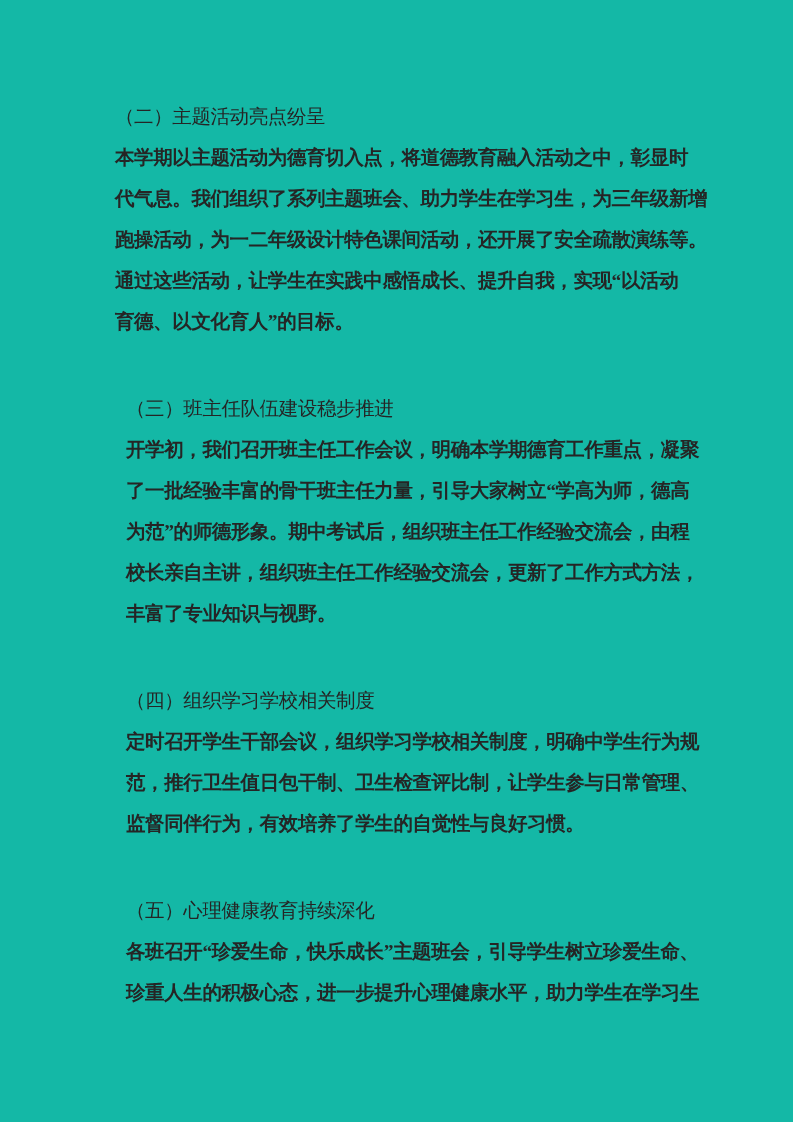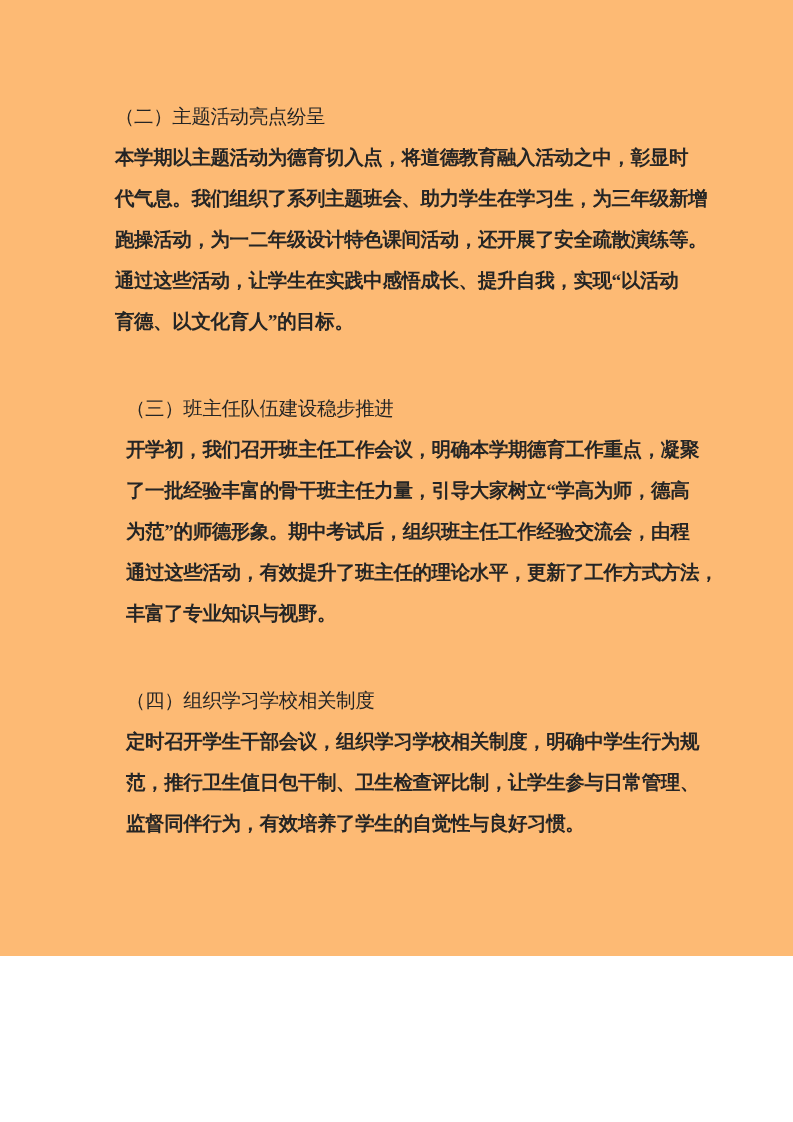--- a/index.html
+++ b/index.html
@@ -3,22 +3,22 @@
 <meta charset="utf-8">
 <style>
   html, body {
     margin: 0;
     padding: 0;
     background: #ffffff;
   }
   .page {
     position: relative;
     width: 793px;
-    height: 956px;
-    background: #fdba74;
+    height: 1122px;
+    background: #14b8a6;
     overflow: hidden;
   }
   .content {
     position: absolute;
     left: 115px;
     top: 96px;
   }
   .doc-section + .doc-section {
     margin-top: 46px;
     margin-left: 11px;
@@ -49,26 +49,31 @@
       <div class="doc-line">跑操活动，为一二年级设计特色课间活动，还开展了安全疏散演练等。</div>
       <div class="doc-line">通过这些活动，让学生在实践中感悟成长、提升自我，实现“以活动</div>
       <div class="doc-line">育德、以文化育人”的目标。</div>
     </section>
 
     <section class="doc-section">
       <div class="doc-line heading">（三）班主任队伍建设稳步推进</div>
       <div class="doc-line">开学初，我们召开班主任工作会议，明确本学期德育工作重点，凝聚</div>
       <div class="doc-line">了一批经验丰富的骨干班主任力量，引导大家树立“学高为师，德高</div>
       <div class="doc-line">为范”的师德形象。期中考试后，组织班主任工作经验交流会，由程</div>
-      <div class="doc-line">通过这些活动，有效提升了班主任的理论水平，更新了工作方式方法，</div>
+      <div class="doc-line">校长亲自主讲，组织班主任工作经验交流会，更新了工作方式方法，</div>
       <div class="doc-line">丰富了专业知识与视野。</div>
     </section>
 
     <section class="doc-section">
       <div class="doc-line heading">（四）组织学习学校相关制度</div>
       <div class="doc-line">定时召开学生干部会议，组织学习学校相关制度，明确中学生行为规</div>
       <div class="doc-line">范，推行卫生值日包干制、卫生检查评比制，让学生参与日常管理、</div>
       <div class="doc-line">监督同伴行为，有效培养了学生的自觉性与良好习惯。</div>
     </section>
 
+    <section class="doc-section">
+      <div class="doc-line heading">（五）心理健康教育持续深化</div>
+      <div class="doc-line">各班召开“珍爱生命，快乐成长”主题班会，引导学生树立珍爱生命、</div>
+      <div class="doc-line">珍重人生的积极心态，进一步提升心理健康水平，助力学生在学习生</div>
+    </section>
 
   </div>
 </div>
 
 </body></html>

